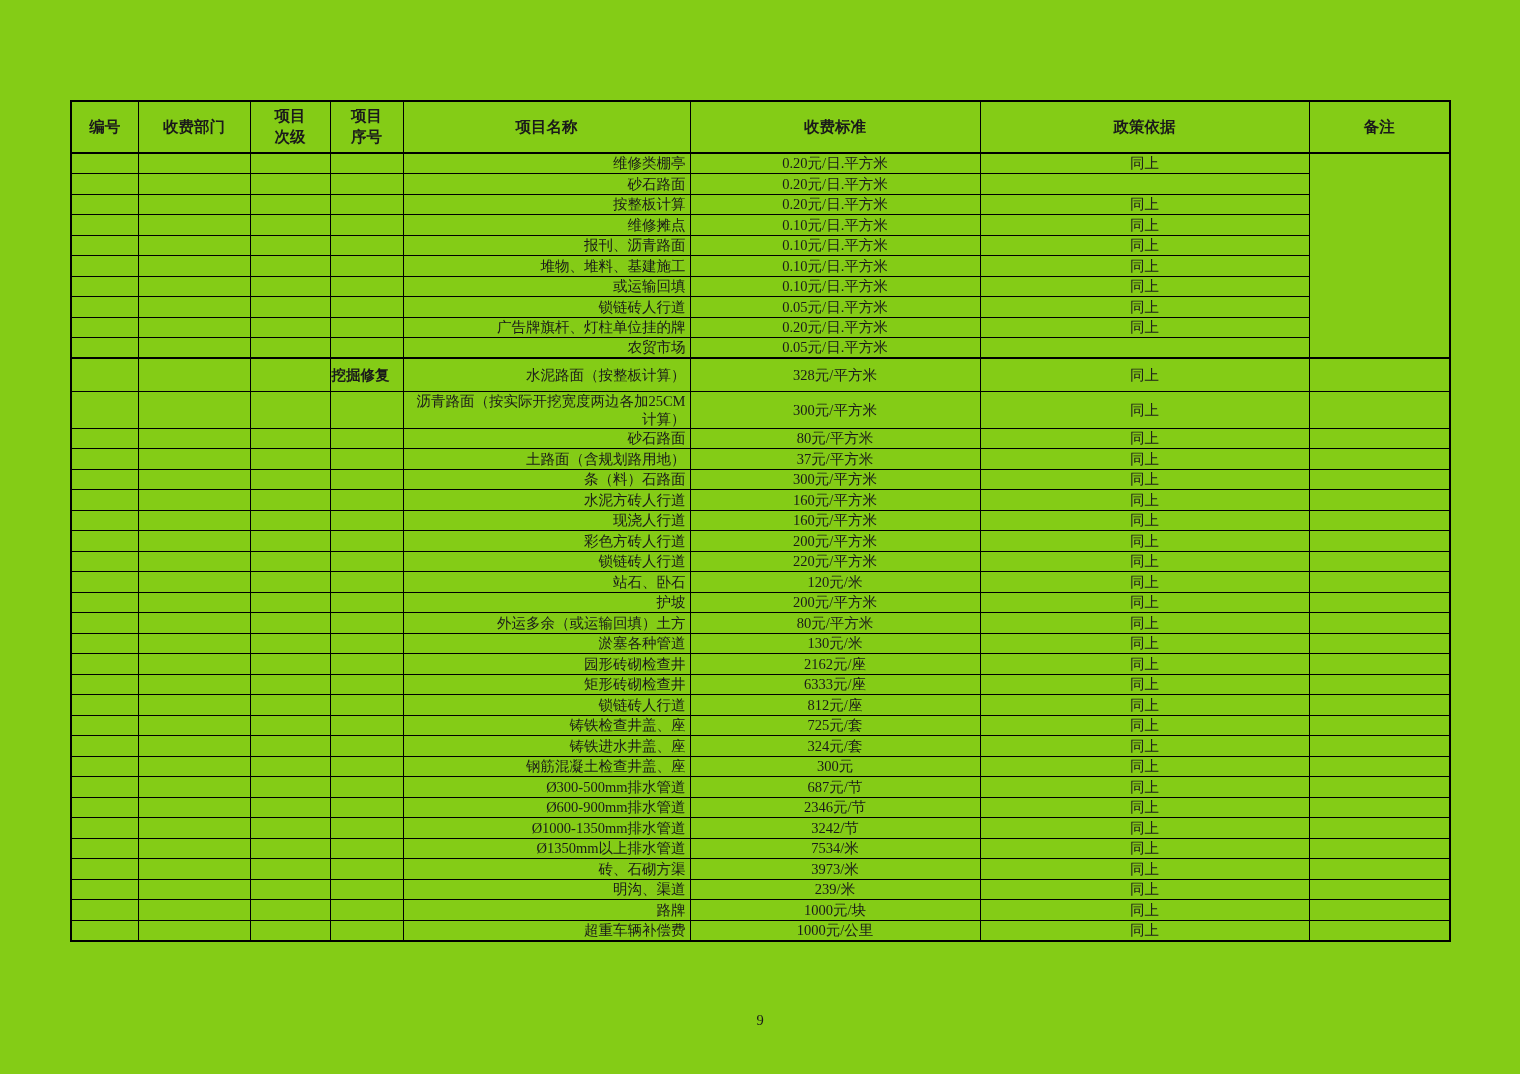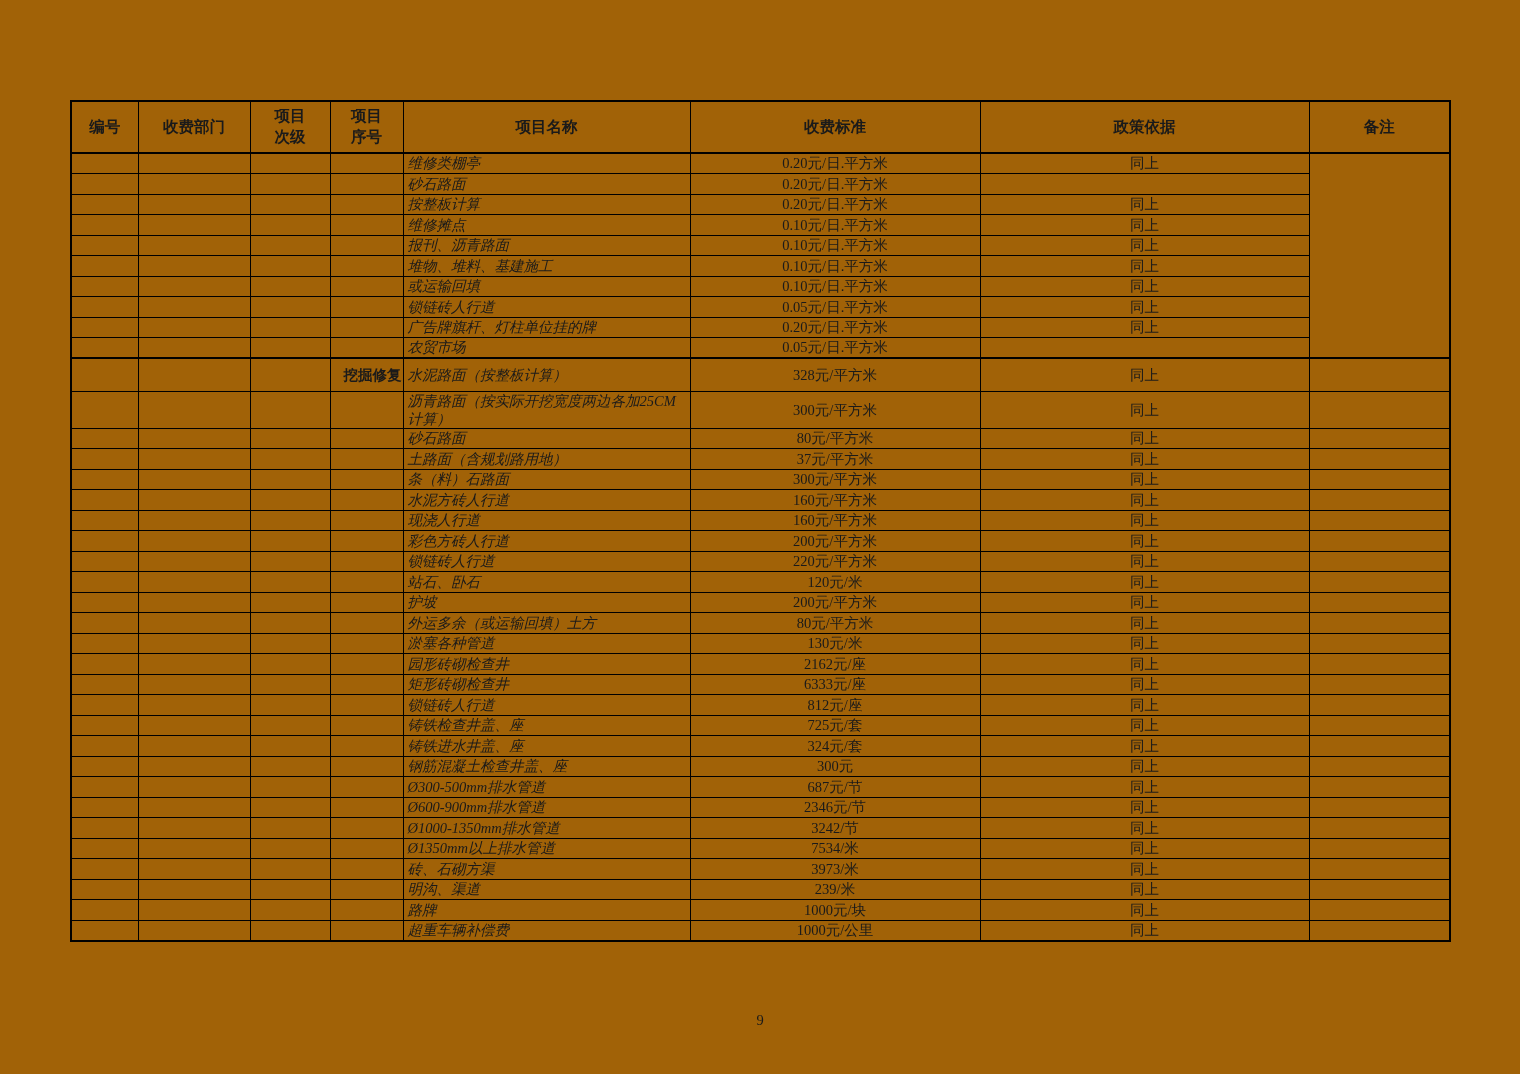--- a/index.html
+++ b/index.html
@@ -6,21 +6,21 @@
     margin:0;padding:0;
     width:1520px;height:1074px;
     background:#ffffff;
     font-family:"Liberation Serif","DejaVu Serif",serif;
     color:#1a1a1a;
     overflow:hidden;
   }
   .page{
     position:relative;
     width:1520px;height:1074px;
-    background:#a16207;
+    background:#84cc16;
   }
   table.fee-table{
     position:absolute;
     left:70px;top:100px;
     width:1379px;
     border-collapse:collapse;
     table-layout:fixed;
     border:2px solid #000;
   }
   .fee-table th,.fee-table td{
@@ -40,27 +40,27 @@
     border-bottom:2px solid #000;
   }
   .fee-table tbody tr{height:20.5px;}
   .fee-table tbody td{
     font-size:14.5px;
     line-height:1.25;
   }
   .fee-table tbody tr.section-start td{
     border-top:2px solid #000;
   }
-  .col-name{text-align:left;padding-left:5px;font-style:italic;}
+  .col-name{text-align:right;padding-left:5px;}
   .col-center{text-align:center;}
   td.serial-label{
     font-family:"Liberation Sans","DejaVu Sans",sans-serif;
     font-weight:bold;
     font-size:15px;
-    text-align:right;
+    text-align:left;
     padding:0 1px;
   }
   .page-number{
     position:absolute;
     left:0;right:0;
     top:1012px;
     text-align:center;
     font-size:14.5px;
   }
 </style>

